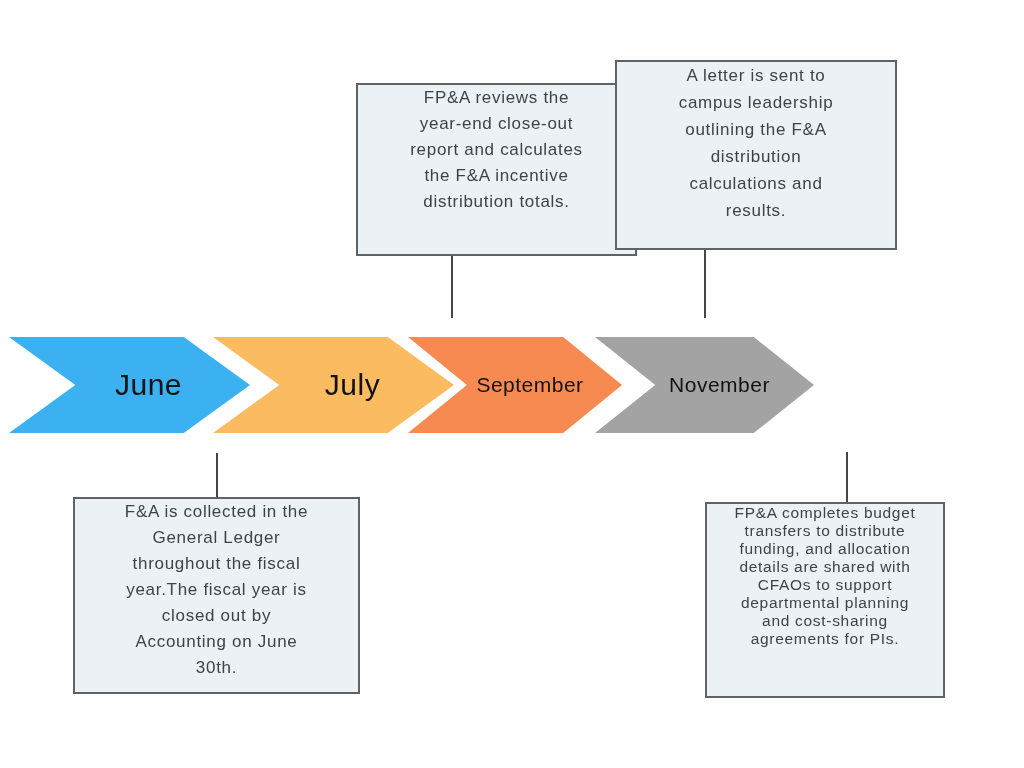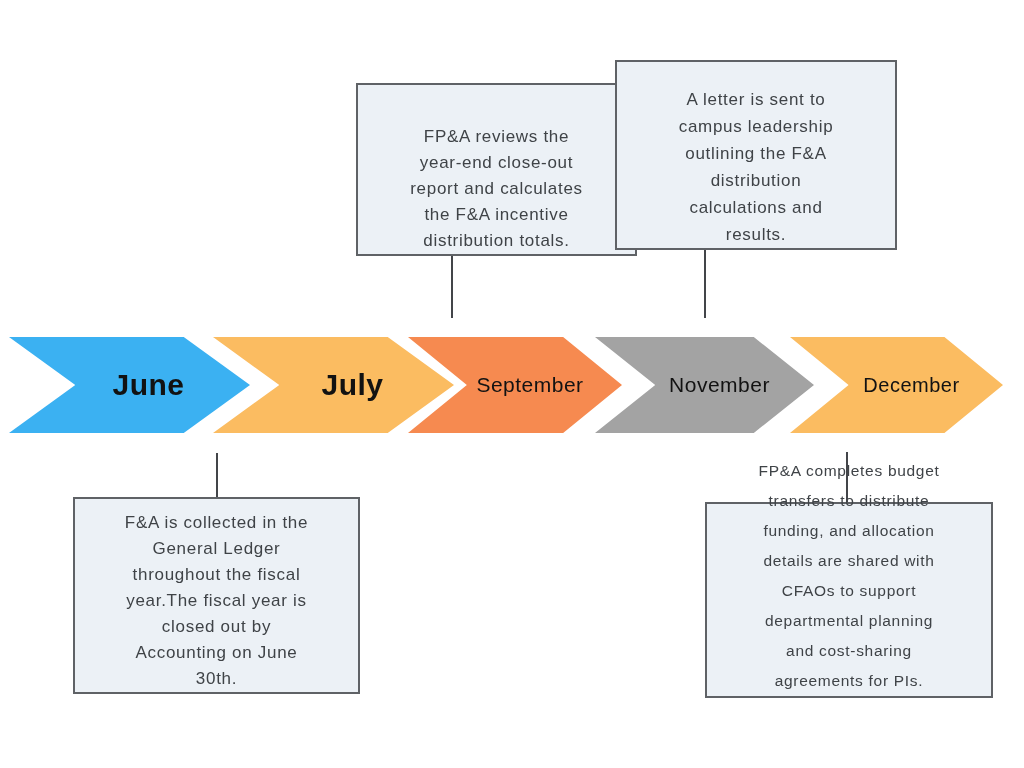--- a/index.html
+++ b/index.html
@@ -27,41 +27,41 @@
   .a2 { left: 213px; width: 241px; }
   .a3 { left: 408px; width: 214px; }
   .a4 { left: 595px; width: 219px; }
   .a5 { left: 790px; width: 213px; }
 
   .arrow-label {
     color: var(--month-text, #121212);
     letter-spacing: 0.5px;
     white-space: nowrap;
   }
-  .a1 .arrow-label, .a2 .arrow-label { font-size: 30px; padding-left: 38px; font-weight: bold; }
+  .a1 .arrow-label, .a2 .arrow-label { font-size: 30px; padding-left: 38px; }
   .a3 .arrow-label, .a4 .arrow-label { font-size: 21px; padding-left: 30px; }
   .a5 .arrow-label { font-size: 20px; padding-left: 30px; }
 
   
   .callout {
     position: absolute;
     background: var(--callout-bg, #ECF1F6);
     border: 2px solid var(--callout-border, #5F6266);
     display: flex;
-    align-items: flex-end;
+    align-items: flex-start;
     justify-content: center;
     text-align: center;
     color: var(--callout-text, #3F4347);
   }
   .callout p { white-space: pre-line; letter-spacing: 0.7px; }
 
   .c-tl { left: 312px; top: 83px;  width: 281px; height: 173px; font-size: 17px;   line-height: 26px; margin-left: 44px; }
   .c-tr { left: 615px; top: 60px;  width: 282px; height: 190px; font-size: 17px;   line-height: 27px; }
   .c-bl { left: 73px;  top: 497px; width: 287px; height: 197px; font-size: 17px;   line-height: 26px; }
-  .c-br { left: 705px; top: 502px; width: 288px; height: 196px; font-size: 15.5px; line-height: 30px; }
+  .c-br { left: 705px; top: 502px; width: 240px; height: 196px; font-size: 15.5px; line-height: 18px; }
 
   
   .connector {
     position: absolute;
     width: 2px;
     background: var(--connector, #434549);
   }
   .n1 { left: 451px; top: 256px; height: 62px; }
   .n2 { left: 704px; top: 250px; height: 68px; }
   .n3 { left: 216px; top: 453px; height: 44px; }
@@ -120,17 +120,14 @@
   </div>
   <div class="arrow a2" style="background: rgb(251, 188, 97);">
     <span class="arrow-label">July</span>
   </div>
   <div class="arrow a3" style="background: rgb(246, 138, 80);">
     <span class="arrow-label">September</span>
   </div>
   <div class="arrow a4" style="background: #a3a3a3;">
     <span class="arrow-label">November</span>
   </div>
-  <div class="arrow a5" style="background: rgb(251, 188, 97);">
-    <span class="arrow-label">December</span>
-  </div>
 
 </div>
 
 </body></html>

